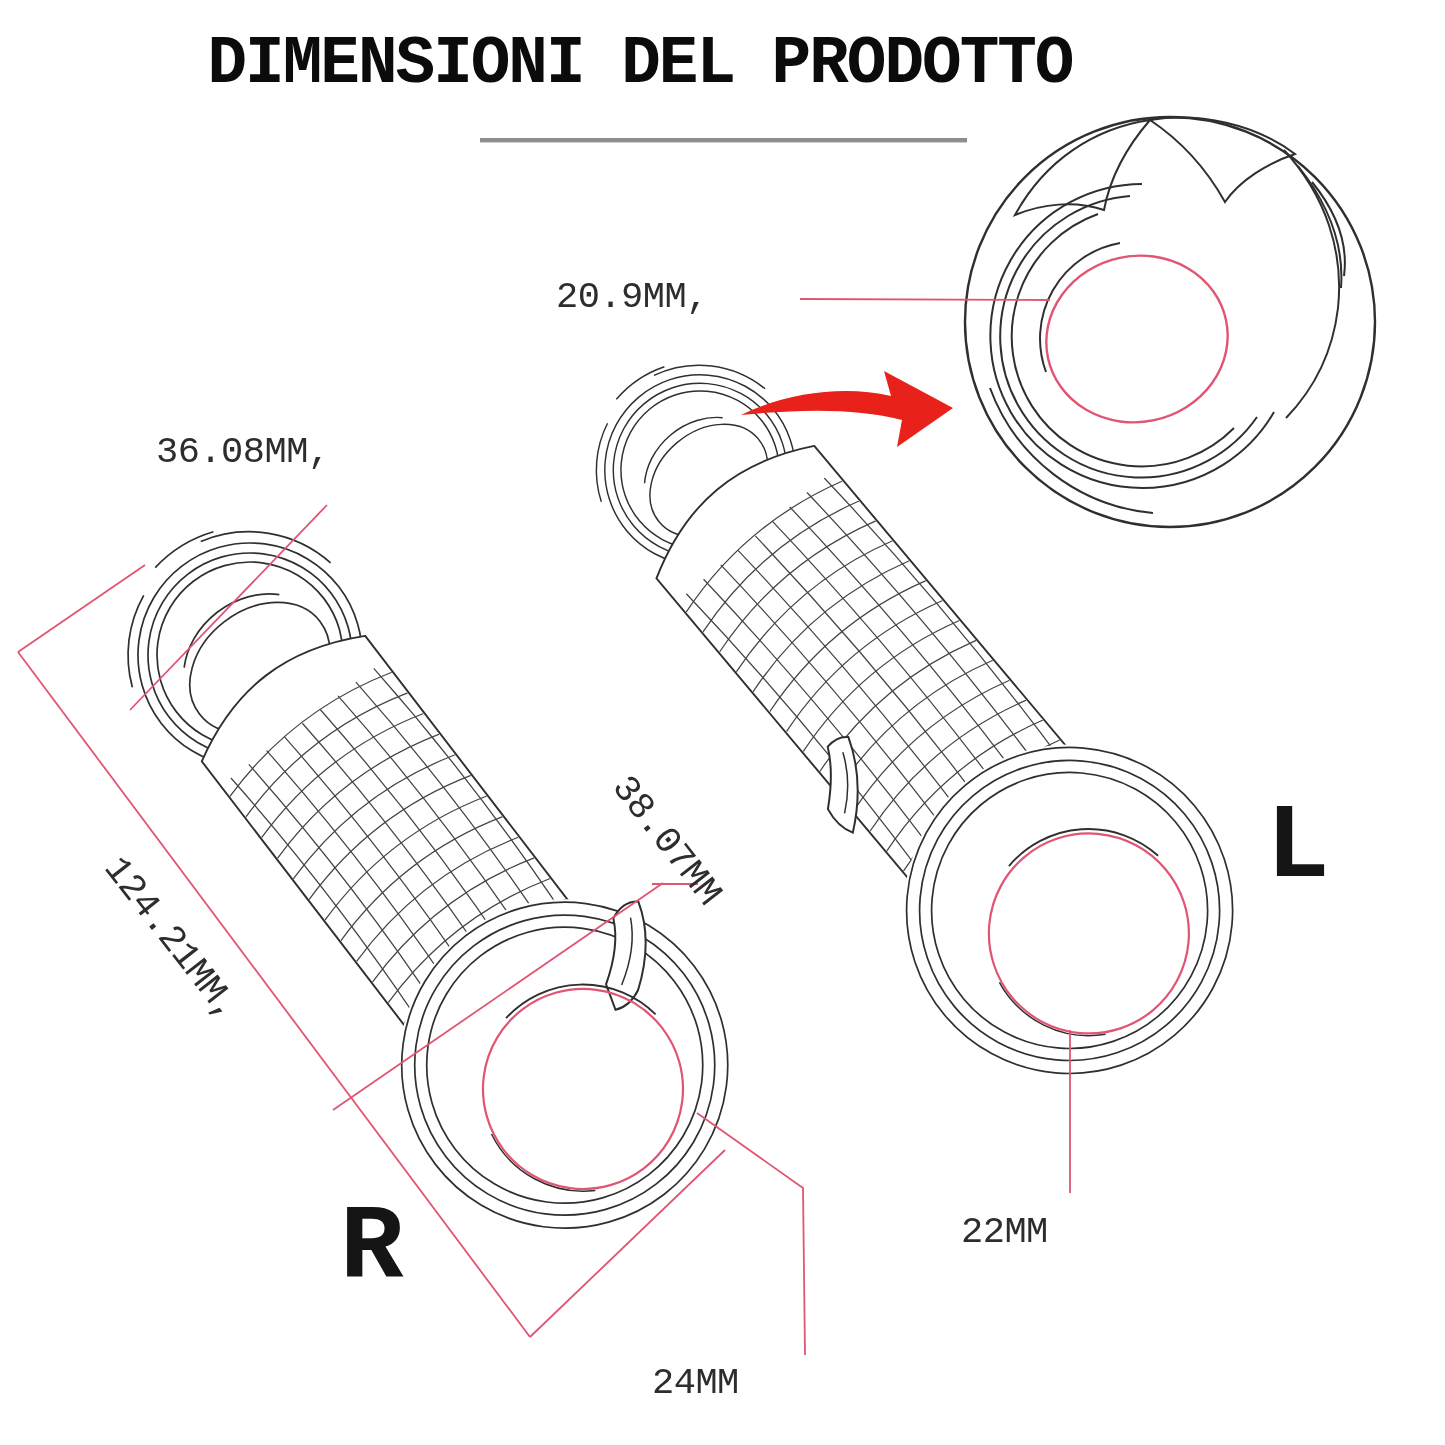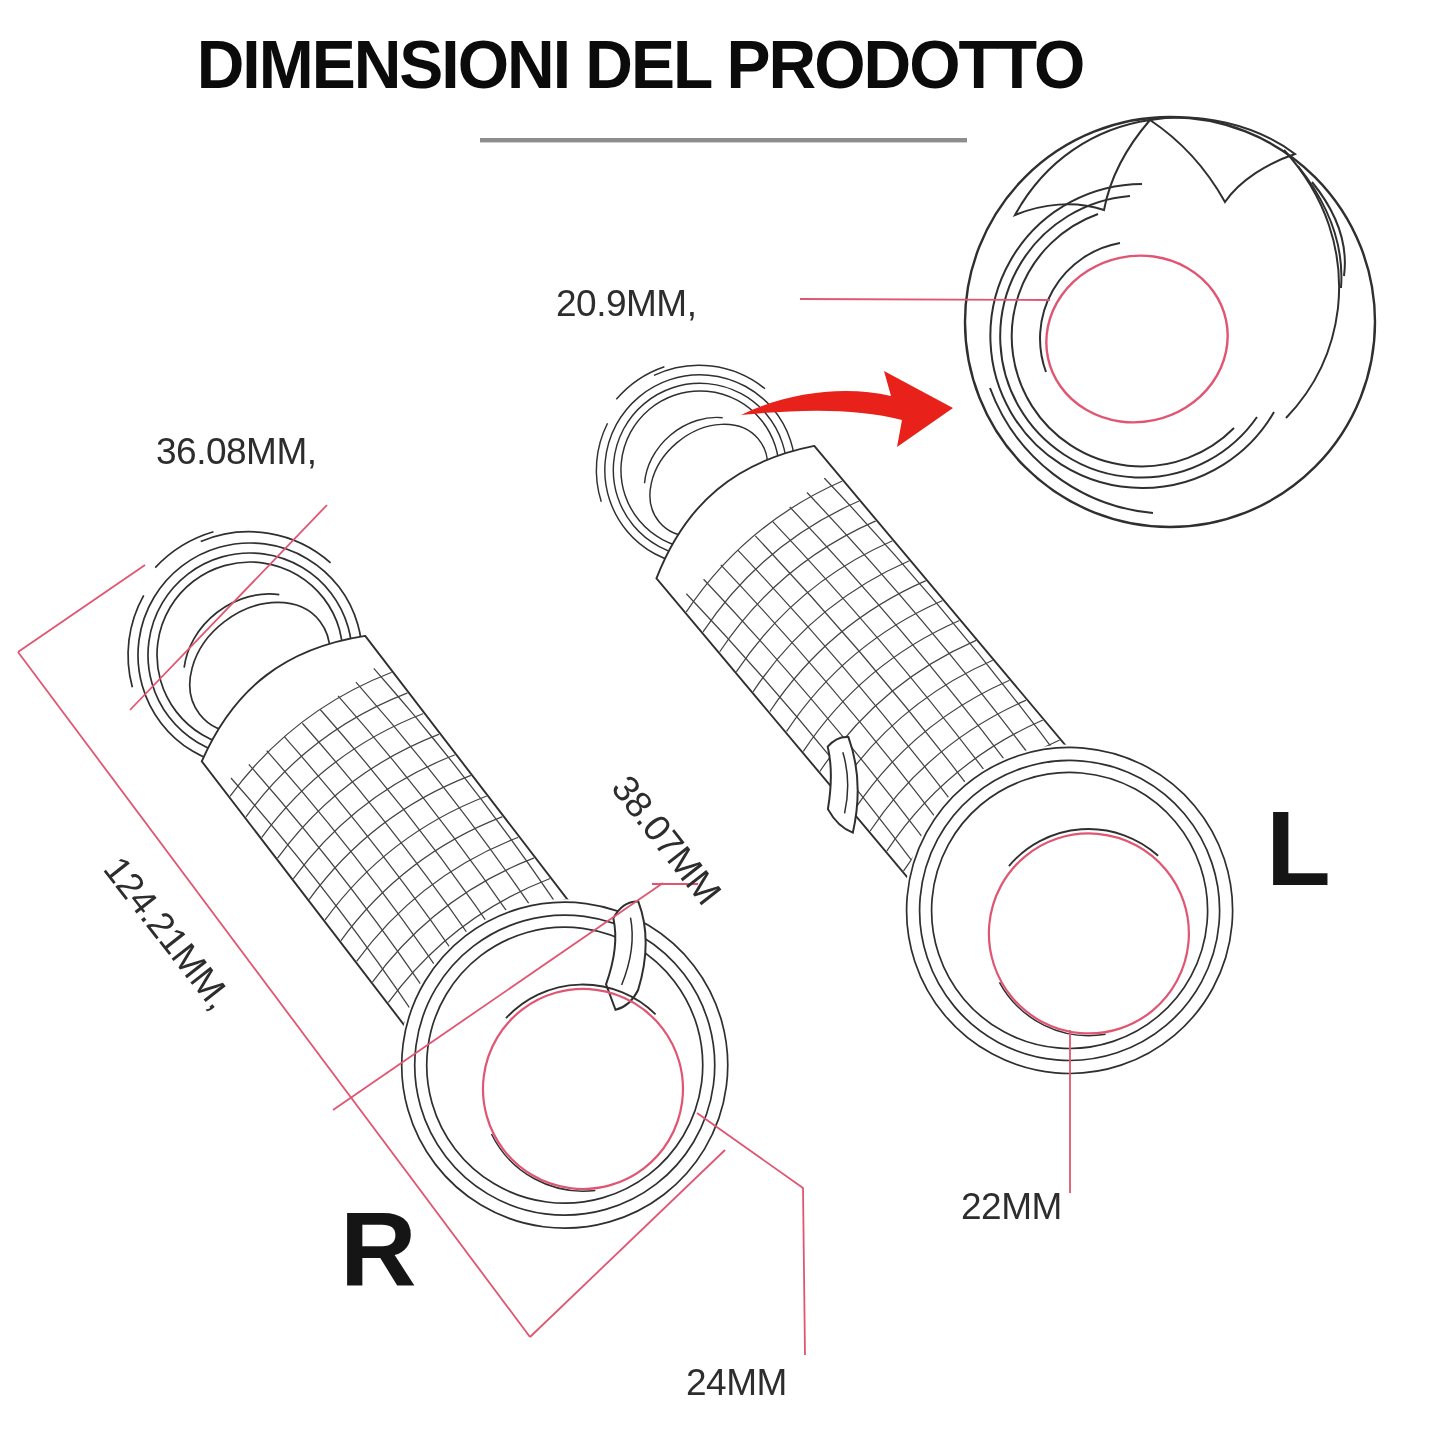--- a/index.html
+++ b/index.html
@@ -1,18 +1,18 @@
 <!DOCTYPE html>
 <html><head>
 <meta charset="utf-8">
 <style>
   html,body{margin:0;padding:0;background:#ffffff;}
   #stage{
     position:relative;width:1445px;height:1445px;background:#ffffff;overflow:hidden;
-    font-family:Liberation Sans, sans-serif;
+    font-family:Liberation Mono, monospace;
   }
   #art{position:absolute;left:0;top:0;}
   .title{
     position:absolute;left:150px;top:26px;width:980px;text-align:center;
     font-size:66px;font-weight:700;letter-spacing:-2px;color:#0b0b0b;
     transform:scaleY(1.04);
   }
   .divider{
     position:absolute;left:480px;top:138px;width:487px;height:4px;
     background:#8d8d8d;border-bottom:1px solid #cfcfcf;
@@ -171,22 +171,22 @@
         <line x1="652" y1="884" x2="698" y2="884" stroke="#e05672" stroke-width="1.8"></line>
         <line x1="800" y1="299" x2="1050" y2="300" stroke="#e05672" stroke-width="1.8"></line>
         <line x1="1070" y1="1030" x2="1070" y2="1193" stroke="#e05672" stroke-width="1.8"></line>
         <polyline points="697,1113 803,1188 805,1355" fill="none" stroke="#e05672" stroke-width="1.8"></polyline>
       </g>
   </svg>
 
   <div class="title">DIMENSIONI DEL PRODOTTO</div>
   <div class="divider"></div>
 
-  <div class="dim" style="left:556px;top:283px;">20.9MM,</div>
+  <div class="dim" style="left:556px;top:276px;">20.9MM,</div>
   <div class="dim" style="left:156px;top:431px;">36.08MM,</div>
   <div class="dim rot" style="left:128px;top:849px;">124.21MM,</div>
   <div class="dim rot" style="left:636px;top:768px;">38.07MM</div>
-  <div class="dim" style="left:961px;top:1186px;">22MM</div>
-  <div class="dim" style="left:686px;top:1362px;">24MM</div>
+  <div class="dim" style="left:961px;top:1211px;">22MM</div>
+  <div class="dim" style="left:652px;top:1362px;">24MM</div>
 
   <div class="marker" style="left:340px;top:1196px;">R</div>
   <div class="marker" style="left:1266px;top:795px;">L</div>
 </div>
 
 </body></html>

